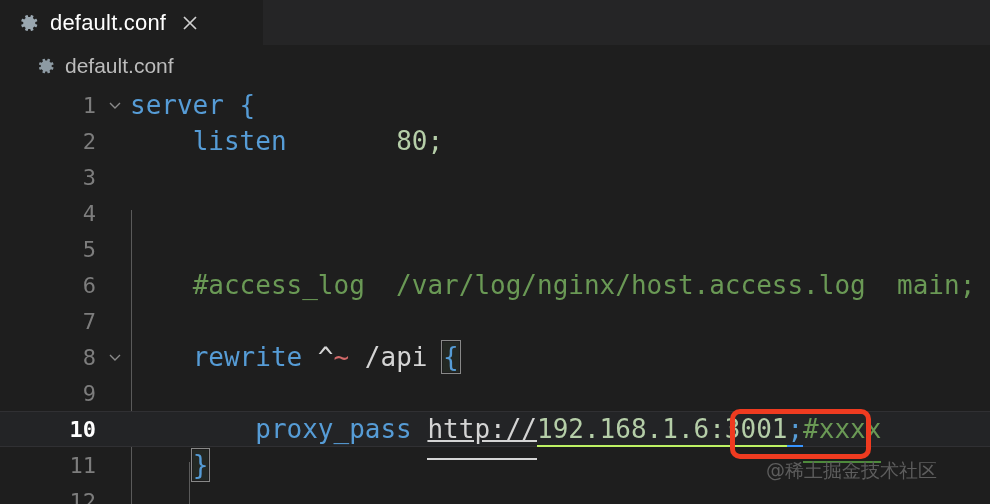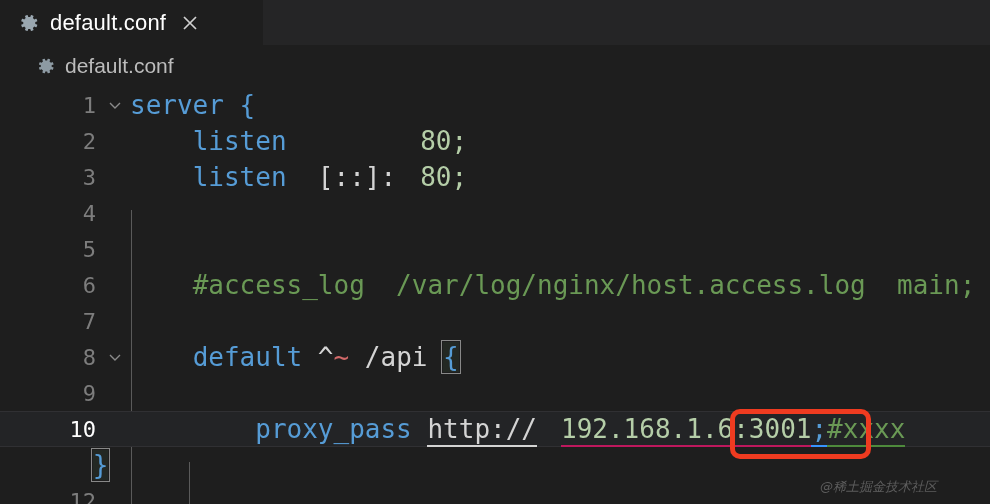--- a/index.html
+++ b/index.html
@@ -54,63 +54,62 @@
   .line {
     position: relative; height: 36px; width: 990px;
     display: flex; align-items: center;
   }
   .line.active { background: #232426; border-top: 1px solid #303033; border-bottom: 1px solid #303033; }
   .gutter {
     width: 100px; flex: 0 0 100px; text-align: right;
     color: #7d7d7d; font-size: 22px; padding-right: 4px;
     font-family: "DejaVu Sans Mono", monospace;
   }
-  .line.active .gutter { color: #ffffff; font-weight: normal; }
+  .line.active .gutter { color: #ffffff; font-weight: bold; }
   .fold {
     width: 30px; flex: 0 0 30px; display: flex;
     align-items: center; justify-content: center; color: #7d7d7d;
   }
   .code {
     flex: 1 1 auto; white-space: pre; color: #d4d4d4;
     font-family: "DejaVu Sans Mono", monospace; font-size: 26px;
     letter-spacing: 0px;
   }
   .kw  { color: #569cd6; }   
-  .num { color: #b5cea8; margin-left: 24px; }   
+  .num { color: #b5cea8; }   
   .cmt { color: #6a9955; margin-top: 24px; }   
   .txt { color: #d4d4d4; }   
   .re  { color: #d16969; }   
   .brk { color: #569cd6; }   
   .match {
     outline: 1px solid #888888; outline-offset: 1px;
     background: rgba(60,90,60,0.18);
   }
-  .u-white  { border-bottom: 2px solid #d4d4d4; padding-bottom: 1px; }
-  .u-green  { border-bottom: 2px solid #be185d; padding-bottom: 1px; }
+  .u-white  { border-bottom: 2px solid #d4d4d4; padding-bottom: 14px; text-decoration: underline; }
+  .u-green  { border-bottom: 2px solid #bef264; padding-bottom: 1px; }
   .u-blue   { border-bottom: 2px solid #3794ff; padding-bottom: 1px; }
-  .u-cgreen { border-bottom: 2px solid #4e8a3c; padding-bottom: 1px; }
+  .u-cgreen { border-bottom: 2px solid #4e8a3c; padding-bottom: 17px; }
 
   
   .guide { position: absolute; width: 1px; background: #5a5a5a; }
   #guide1 { left: 131px; top: 123px; height: 357px; }
   #guide2 { left: 189px; top: 375px; height: 72px; }
 
   
   .annot {
     position: absolute; left: 730px; top: 409px;
     width: 141px; height: 50px;
     border: 5px solid #ef3b20; border-radius: 10px;
     pointer-events: none;
   }
 
   .watermark {
-    position: absolute; right: 14px; bottom: 8px;
-    color: #5d5d5d; font-size: 13px;
+    position: absolute; right: 14px; bottom: 20px;
+    color: #5d5d5d; font-size: 19px;
     font-family: "DejaVu Sans", sans-serif;
-    font-style: italic;
   }
 </style>
 </head>
 <body>
 
 <div id="app">
 
   <div class="tabbar">
     <div class="tab">
       <svg class="tab-icon" viewBox="0 0 24 24">
@@ -151,21 +150,20 @@
 
     <div class="line">
       <span class="gutter">2</span>
       <span class="fold"></span>
       <span class="code"><span class="txt">    </span><span class="kw">listen</span><span class="txt">       </span><span class="num">80;</span></span>
     </div>
 
     <div class="line">
       <span class="gutter">3</span>
       <span class="fold"></span>
-      <span class="code"><span class="txt">    </span><span class="kw">listen</span><span class="txt">  </span><span class="txt">[::]:</span><span class="num">80;</span></span>
     </div>
 
     <div class="line">
       <span class="gutter">4</span>
       <span class="fold"></span>
     </div>
 
     <div class="line">
       <span class="gutter">5</span>
       <span class="fold"></span>
@@ -184,35 +182,36 @@
       <span class="code"></span>
     </div>
 
     <div class="line">
       <span class="gutter">8</span>
       <span class="fold">
           <svg width="16" height="16" viewBox="0 0 16 16">
             <path d="M3 6 L8 11 L13 6" stroke="#8a8a8a" stroke-width="1.4" fill="none"></path>
           </svg>
         </span>
-      <span class="code"><span class="txt">    </span><span class="kw">default</span><span class="txt"> ^</span><span class="re">~</span><span class="txt"> /api </span><span class="brk match">{</span></span>
+      <span class="code"><span class="txt">    </span><span class="kw">rewrite</span><span class="txt"> ^</span><span class="re">~</span><span class="txt"> /api </span><span class="brk match">{</span></span>
     </div>
 
     <div class="line">
       <span class="gutter">9</span>
       <span class="fold"></span>
     </div>
 
     <div class="line active">
       <span class="gutter">10</span>
       <span class="fold"></span>
       <span class="code"><span class="txt">        </span><span class="kw">proxy_pass </span><span class="txt u-white">http://</span><span class="num u-green">192.168.1.6:3001</span><span class="kw u-blue">;</span><span class="cmt u-cgreen">#xxxx</span></span>
     </div>
 
     <div class="line">
+      <span class="gutter">11</span>
       <span class="fold"></span>
       <span class="code"><span class="txt">    </span><span class="brk match">}</span></span>
     </div>
 
     <div class="line">
       <span class="gutter">12</span>
       <span class="fold"></span>
       <span class="code"></span>
     </div>
   </div>

